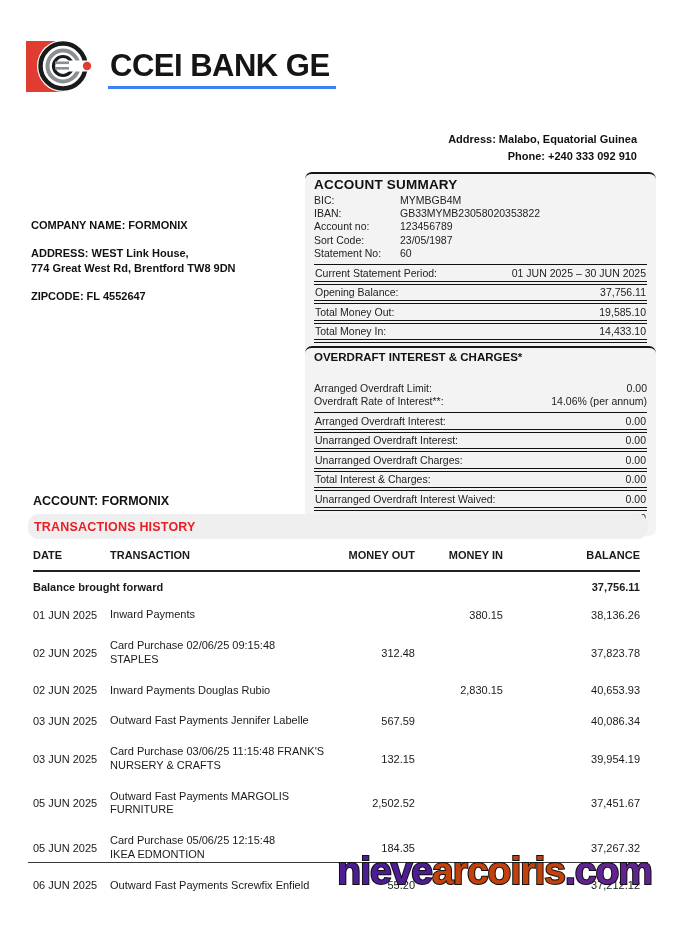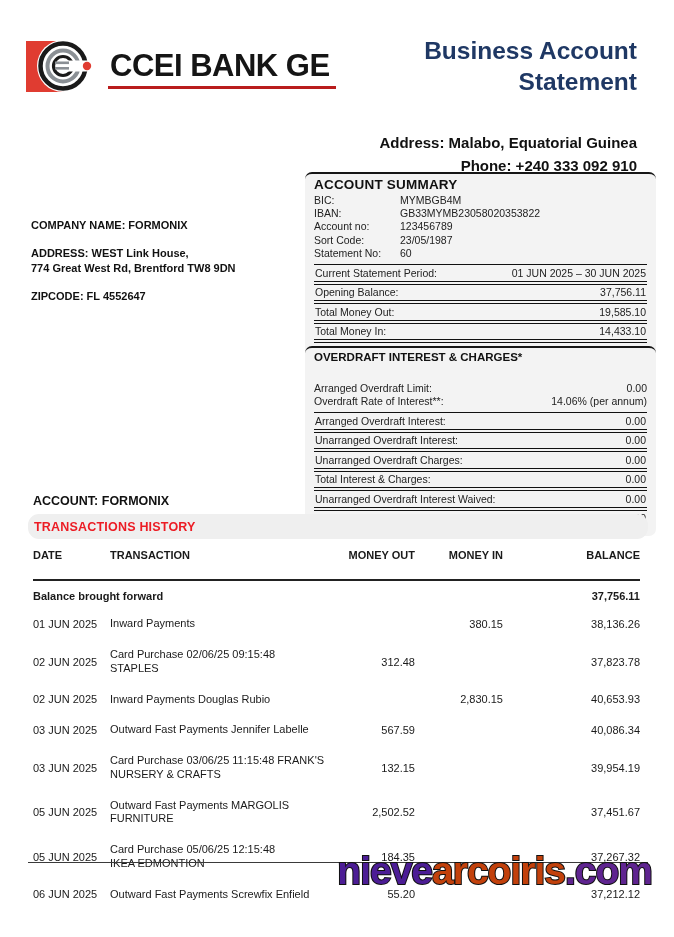--- a/index.html
+++ b/index.html
@@ -3,27 +3,27 @@
 <meta charset="utf-8">
 <style>
   * { margin:0; padding:0; box-sizing:border-box; }
   html,body { background:#fff; }
   body { font-family:"Liberation Sans", sans-serif; color:#1a1a1a; }
   .page { position:relative; width:674px; height:937px; background:#fff; overflow:hidden; }
 
   
   .logo { position:absolute; left:26px; top:34px; display:flex; align-items:flex-start; }
   .logo-text { font-size:31px; font-weight:bold; letter-spacing:-0.5px; color:#151515;
-               border-bottom:3px solid #b91c1c; padding:0 6px 3px 2px; margin-left:10px; margin-top:16px; line-height:1.05; }
+               border-bottom:3px solid #3b82f6; padding:0 6px 3px 2px; margin-left:10px; margin-top:16px; line-height:1.05; }
 
   .doc-title { position:absolute; right:37px; top:36px; text-align:right;
                font-size:24.5px; font-weight:bold; color:#1F3864; line-height:1.25; }
 
   .contact { position:absolute; right:37px; top:131px; text-align:right;
-             font-size:15px; font-weight:bold; color:#111; line-height:1.55; }
+             font-size:11px; font-weight:bold; color:#111; line-height:1.55; }
 
   
   .company { position:absolute; left:31px; top:218px; font-size:11px; font-weight:bold; color:#111; line-height:1.3; }
   .company .gap { height:14px; }
 
   
   .info-box { position:absolute; left:305px; width:351px; background:#F3F3F3;
               border-radius:7px; border-top:2.5px solid #161616; padding:3px 9px 9px 9px; }
   .summary-box { top:172px; }
   .overdraft-box { top:346px; }
@@ -39,21 +39,21 @@
               margin-top:2px; padding:1.5px 1px; color:#222;gap:18px; }
   .rule-first { margin-top:4px; }
 
   
   .account-line { position:absolute; left:33px; top:494px; font-size:12.5px; font-weight:bold; color:#111; }
   .history-bar { position:absolute; left:28px; top:514px; width:620px; height:25px; background:#EFEFEF;
                  border-radius:11px; display:flex; align-items:center; padding-left:6px; }
   .history-title { font-size:12.5px; font-weight:bold; color:#EC1C24; letter-spacing:0.2px; }
 
   .tx-table { position:absolute; left:33px; top:549px; width:607px; font-size:11px; color:#1a1a1a; }
-  .tx-header { display:flex; font-weight:bold; padding-bottom:16px; border-bottom:2px solid #222; }
+  .tx-header { display:flex; font-weight:bold; padding-bottom:7px; border-bottom:2px solid #222; }
   .c-date { width:77px; flex:none; }
   .c-desc { width:237px; flex:none; white-space:pre-line; padding-right:14px; line-height:1.25; }
   .c-out  { width:68px;  flex:none; text-align:right; }
   .c-in   { width:88px;  flex:none; text-align:right; }
   .c-bal  { width:137px; flex:none; text-align:right; }
   .tx-row { display:flex; align-items:center; padding:8.5px 0; }
   .bbf-row { font-weight:bold; padding:9px 0 7px 0; }
 
   
   .bottom-rule { position:absolute; left:28px; top:862px; width:620px; height:1px; background:#3a3a3a; }
@@ -79,24 +79,20 @@
         <circle cx="37" cy="32" r="9.5" fill="none" stroke="#1a1a1a" stroke-width="3.2"></circle>
         <rect x="40" y="26.5" width="26" height="11" fill="#ffffff"></rect>
         <rect x="29" y="27.5" width="14" height="2.6" fill="#8a8f94"></rect>
         <rect x="29" y="33" width="14" height="2.6" fill="#8a8f94"></rect>
         <circle cx="61" cy="32" r="4.2" fill="#E03C31"></circle>
       </svg>
     </span>
     <span class="logo-text">CCEI BANK GE</span>
   </div>
 
-  <div class="doc-title">
-    <div>Business Account</div>
-    <div>Statement</div>
-  </div>
 
   <div class="contact">
     <div>Address: Malabo, Equatorial Guinea</div>
     <div>Phone: +240 333 092 910</div>
   </div>
 
   <div class="company">
     <div>COMPANY NAME: FORMONIX</div>
     <div class="gap"></div>
     <div>ADDRESS: WEST Link House,</div>

